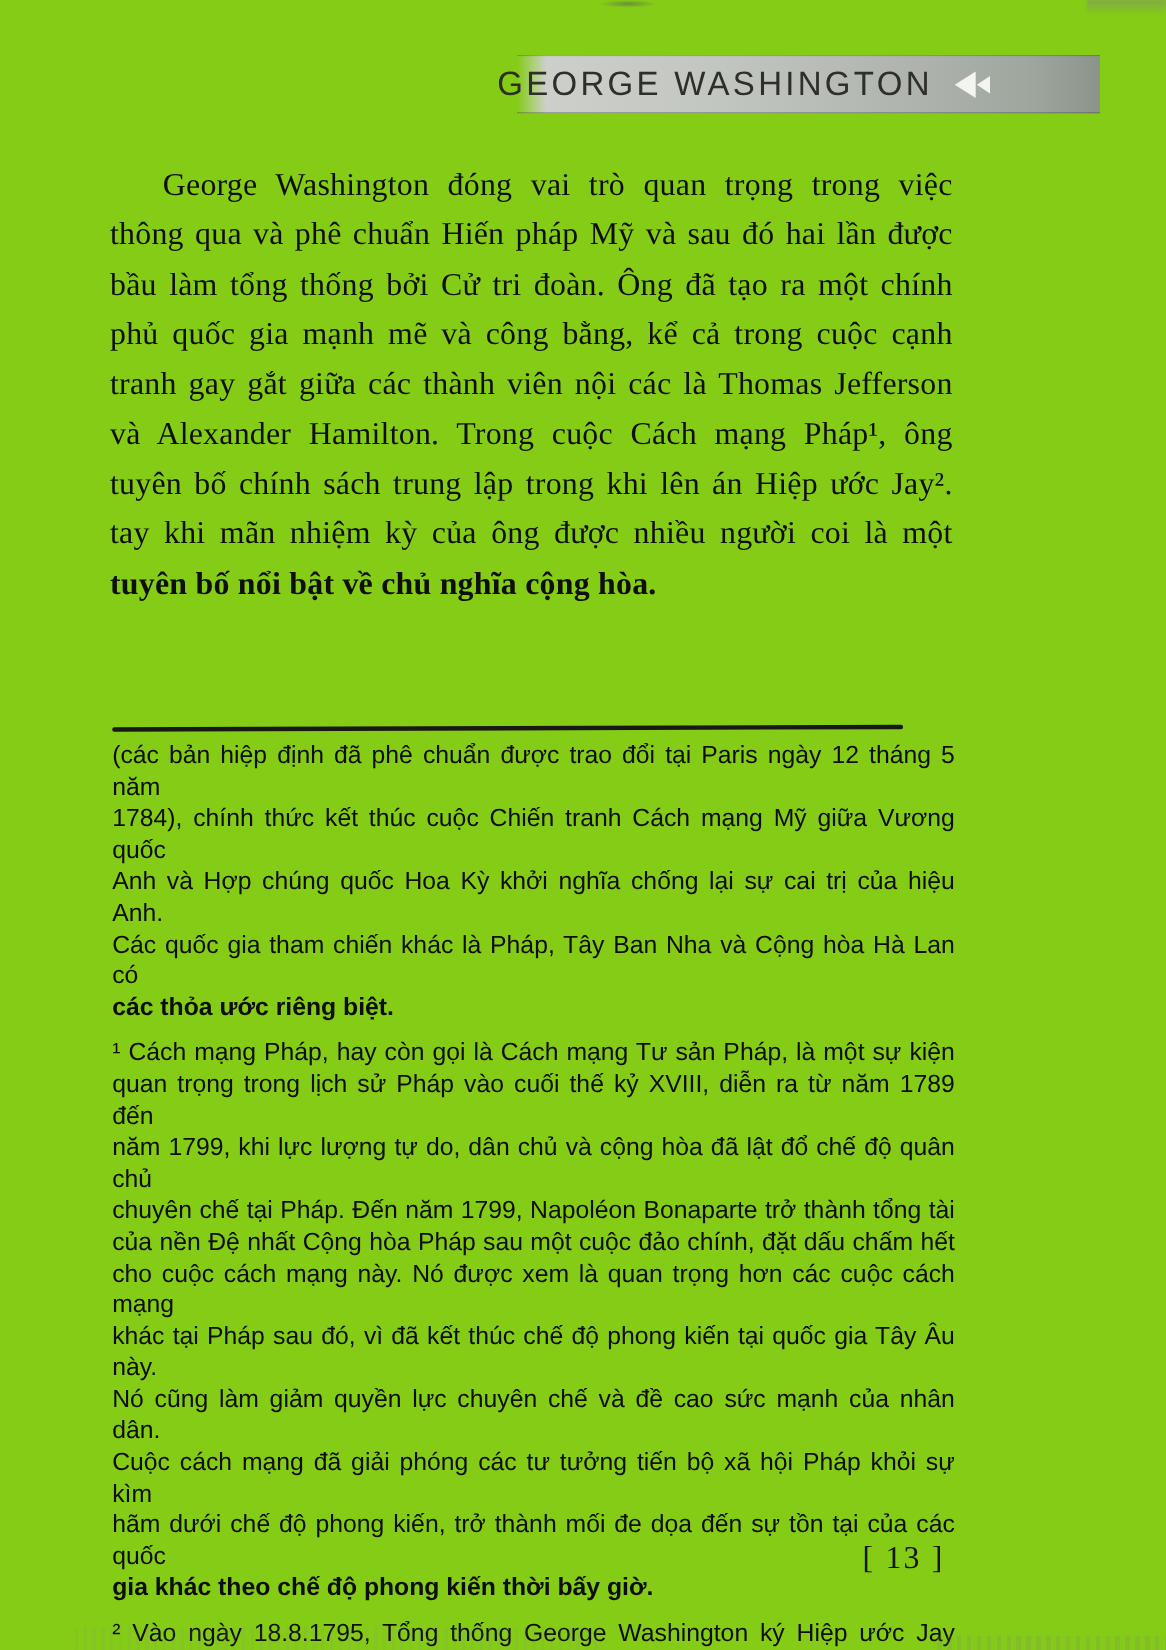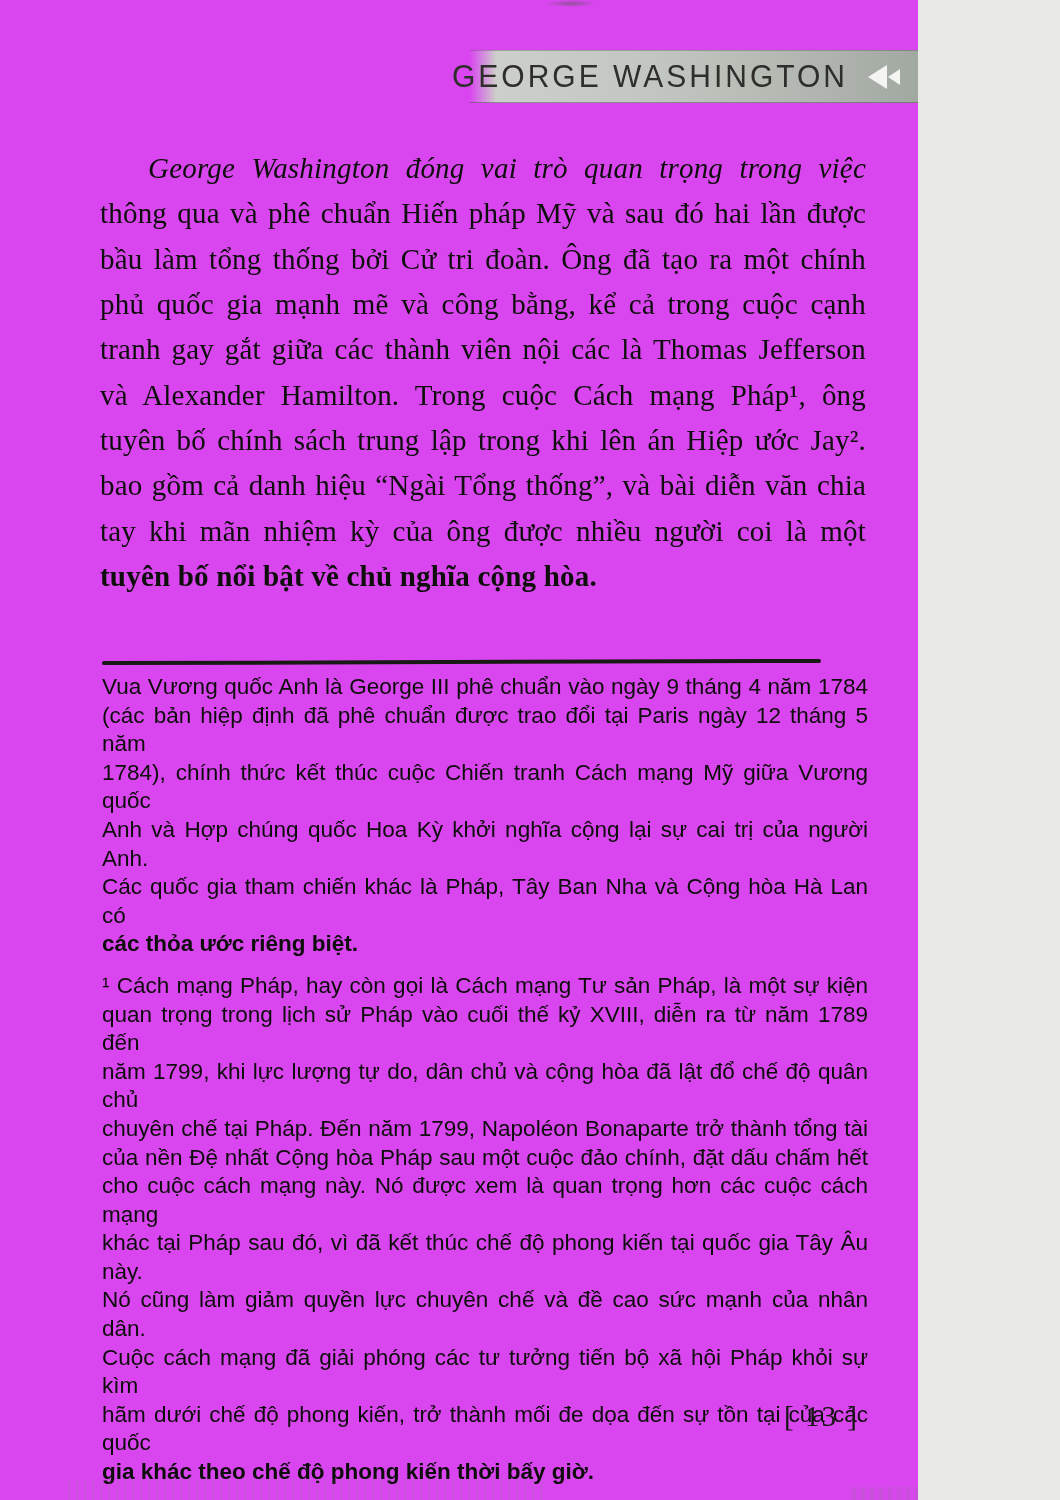--- a/index.html
+++ b/index.html
@@ -1,19 +1,19 @@
 <!DOCTYPE html>
 <html><head>
 <meta charset="utf-8">
 <style>
   html,body{margin:0;padding:0;background:#e8e8e6;}
   .page{
     position:relative;
-    width:918px;height:1500px;
-    background:#d946ef;
+    width:1060px;height:1500px;
+    background:#84cc16;
     overflow:hidden;
     font-family:"Liberation Serif", serif;
     color:#0e0e0c;
   }
   
   .header-bar{
     position:absolute;left:470px;top:50px;width:530px;height:53px;
     box-sizing:border-box;
     background:linear-gradient(to right,
       rgba(205,208,202,0) 0%, #cdd0ca 5%, #c2c6c0 35%,
@@ -28,21 +28,21 @@
     font-size:30px;font-weight:500;letter-spacing:3px;
     color:#2e2e2a;white-space:nowrap;margin-right:20px;
     transform:scaleY(1.02);
   }
   .header-icon{display:inline-flex;align-items:center;}
   
   .body-par{
     position:absolute;left:100px;top:146px;width:766px;
     font-size:29px;line-height:45.35px;letter-spacing:.2px;
   }
-  .body-par .tline:first-child{text-indent:48px;font-style:italic;}
+  .body-par .tline:first-child{text-indent:48px;}
   .tline{
     text-align:justify;text-align-last:justify;text-justify:inter-word;
     white-space:normal;
   }
   .tline-last{text-align-last:left;font-weight:bold;}
   
   .fn-sep{
     position:absolute;left:102px;top:660px;width:719px;height:3.5px;
     background:#181815;border-radius:2px;transform:rotate(-.18deg);
   }
@@ -102,33 +102,31 @@
   </div>
 
   <div class="body-par">
       <div class="tline">George Washington đóng vai trò quan trọng trong việc</div>
       <div class="tline">thông qua và phê chuẩn Hiến pháp Mỹ và sau đó hai lần được</div>
       <div class="tline">bầu làm tổng thống bởi Cử tri đoàn. Ông đã tạo ra một chính</div>
       <div class="tline">phủ quốc gia mạnh mẽ và công bằng, kể cả trong cuộc cạnh</div>
       <div class="tline">tranh gay gắt giữa các thành viên nội các là Thomas Jefferson</div>
       <div class="tline">và Alexander Hamilton. Trong cuộc Cách mạng Pháp¹, ông</div>
       <div class="tline">tuyên bố chính sách trung lập trong khi lên án Hiệp ước Jay².</div>
-      <div class="tline">bao gồm cả danh hiệu “Ngài Tổng thống”, và bài diễn văn chia</div>
       <div class="tline">tay khi mãn nhiệm kỳ của ông được nhiều người coi là một</div>
       <div class="tline tline-last">tuyên bố nổi bật về chủ nghĩa cộng hòa.</div>
     </div>
 
   <div class="fn-sep"></div>
 
   <div class="footnotes">
     <div class="fn-par">
-        <div class="tline">Vua Vương quốc Anh là George III phê chuẩn vào ngày 9 tháng 4 năm 1784</div>
         <div class="tline">(các bản hiệp định đã phê chuẩn được trao đổi tại Paris ngày 12 tháng 5 năm</div>
         <div class="tline">1784), chính thức kết thúc cuộc Chiến tranh Cách mạng Mỹ giữa Vương quốc</div>
-        <div class="tline">Anh và Hợp chúng quốc Hoa Kỳ khởi nghĩa cộng lại sự cai trị của người Anh.</div>
+        <div class="tline">Anh và Hợp chúng quốc Hoa Kỳ khởi nghĩa chống lại sự cai trị của hiệu Anh.</div>
         <div class="tline">Các quốc gia tham chiến khác là Pháp, Tây Ban Nha và Cộng hòa Hà Lan có</div>
         <div class="tline tline-last">các thỏa ước riêng biệt.</div>
       </div>
     <div class="fn-par">
         <div class="tline">¹ Cách mạng Pháp, hay còn gọi là Cách mạng Tư sản Pháp, là một sự kiện</div>
         <div class="tline">quan trọng trong lịch sử Pháp vào cuối thế kỷ XVIII, diễn ra từ năm 1789 đến</div>
         <div class="tline">năm 1799, khi lực lượng tự do, dân chủ và cộng hòa đã lật đổ chế độ quân chủ</div>
         <div class="tline">chuyên chế tại Pháp. Đến năm 1799, Napoléon Bonaparte trở thành tổng tài</div>
         <div class="tline">của nền Đệ nhất Cộng hòa Pháp sau một cuộc đảo chính, đặt dấu chấm hết</div>
         <div class="tline">cho cuộc cách mạng này. Nó được xem là quan trọng hơn các cuộc cách mạng</div>

